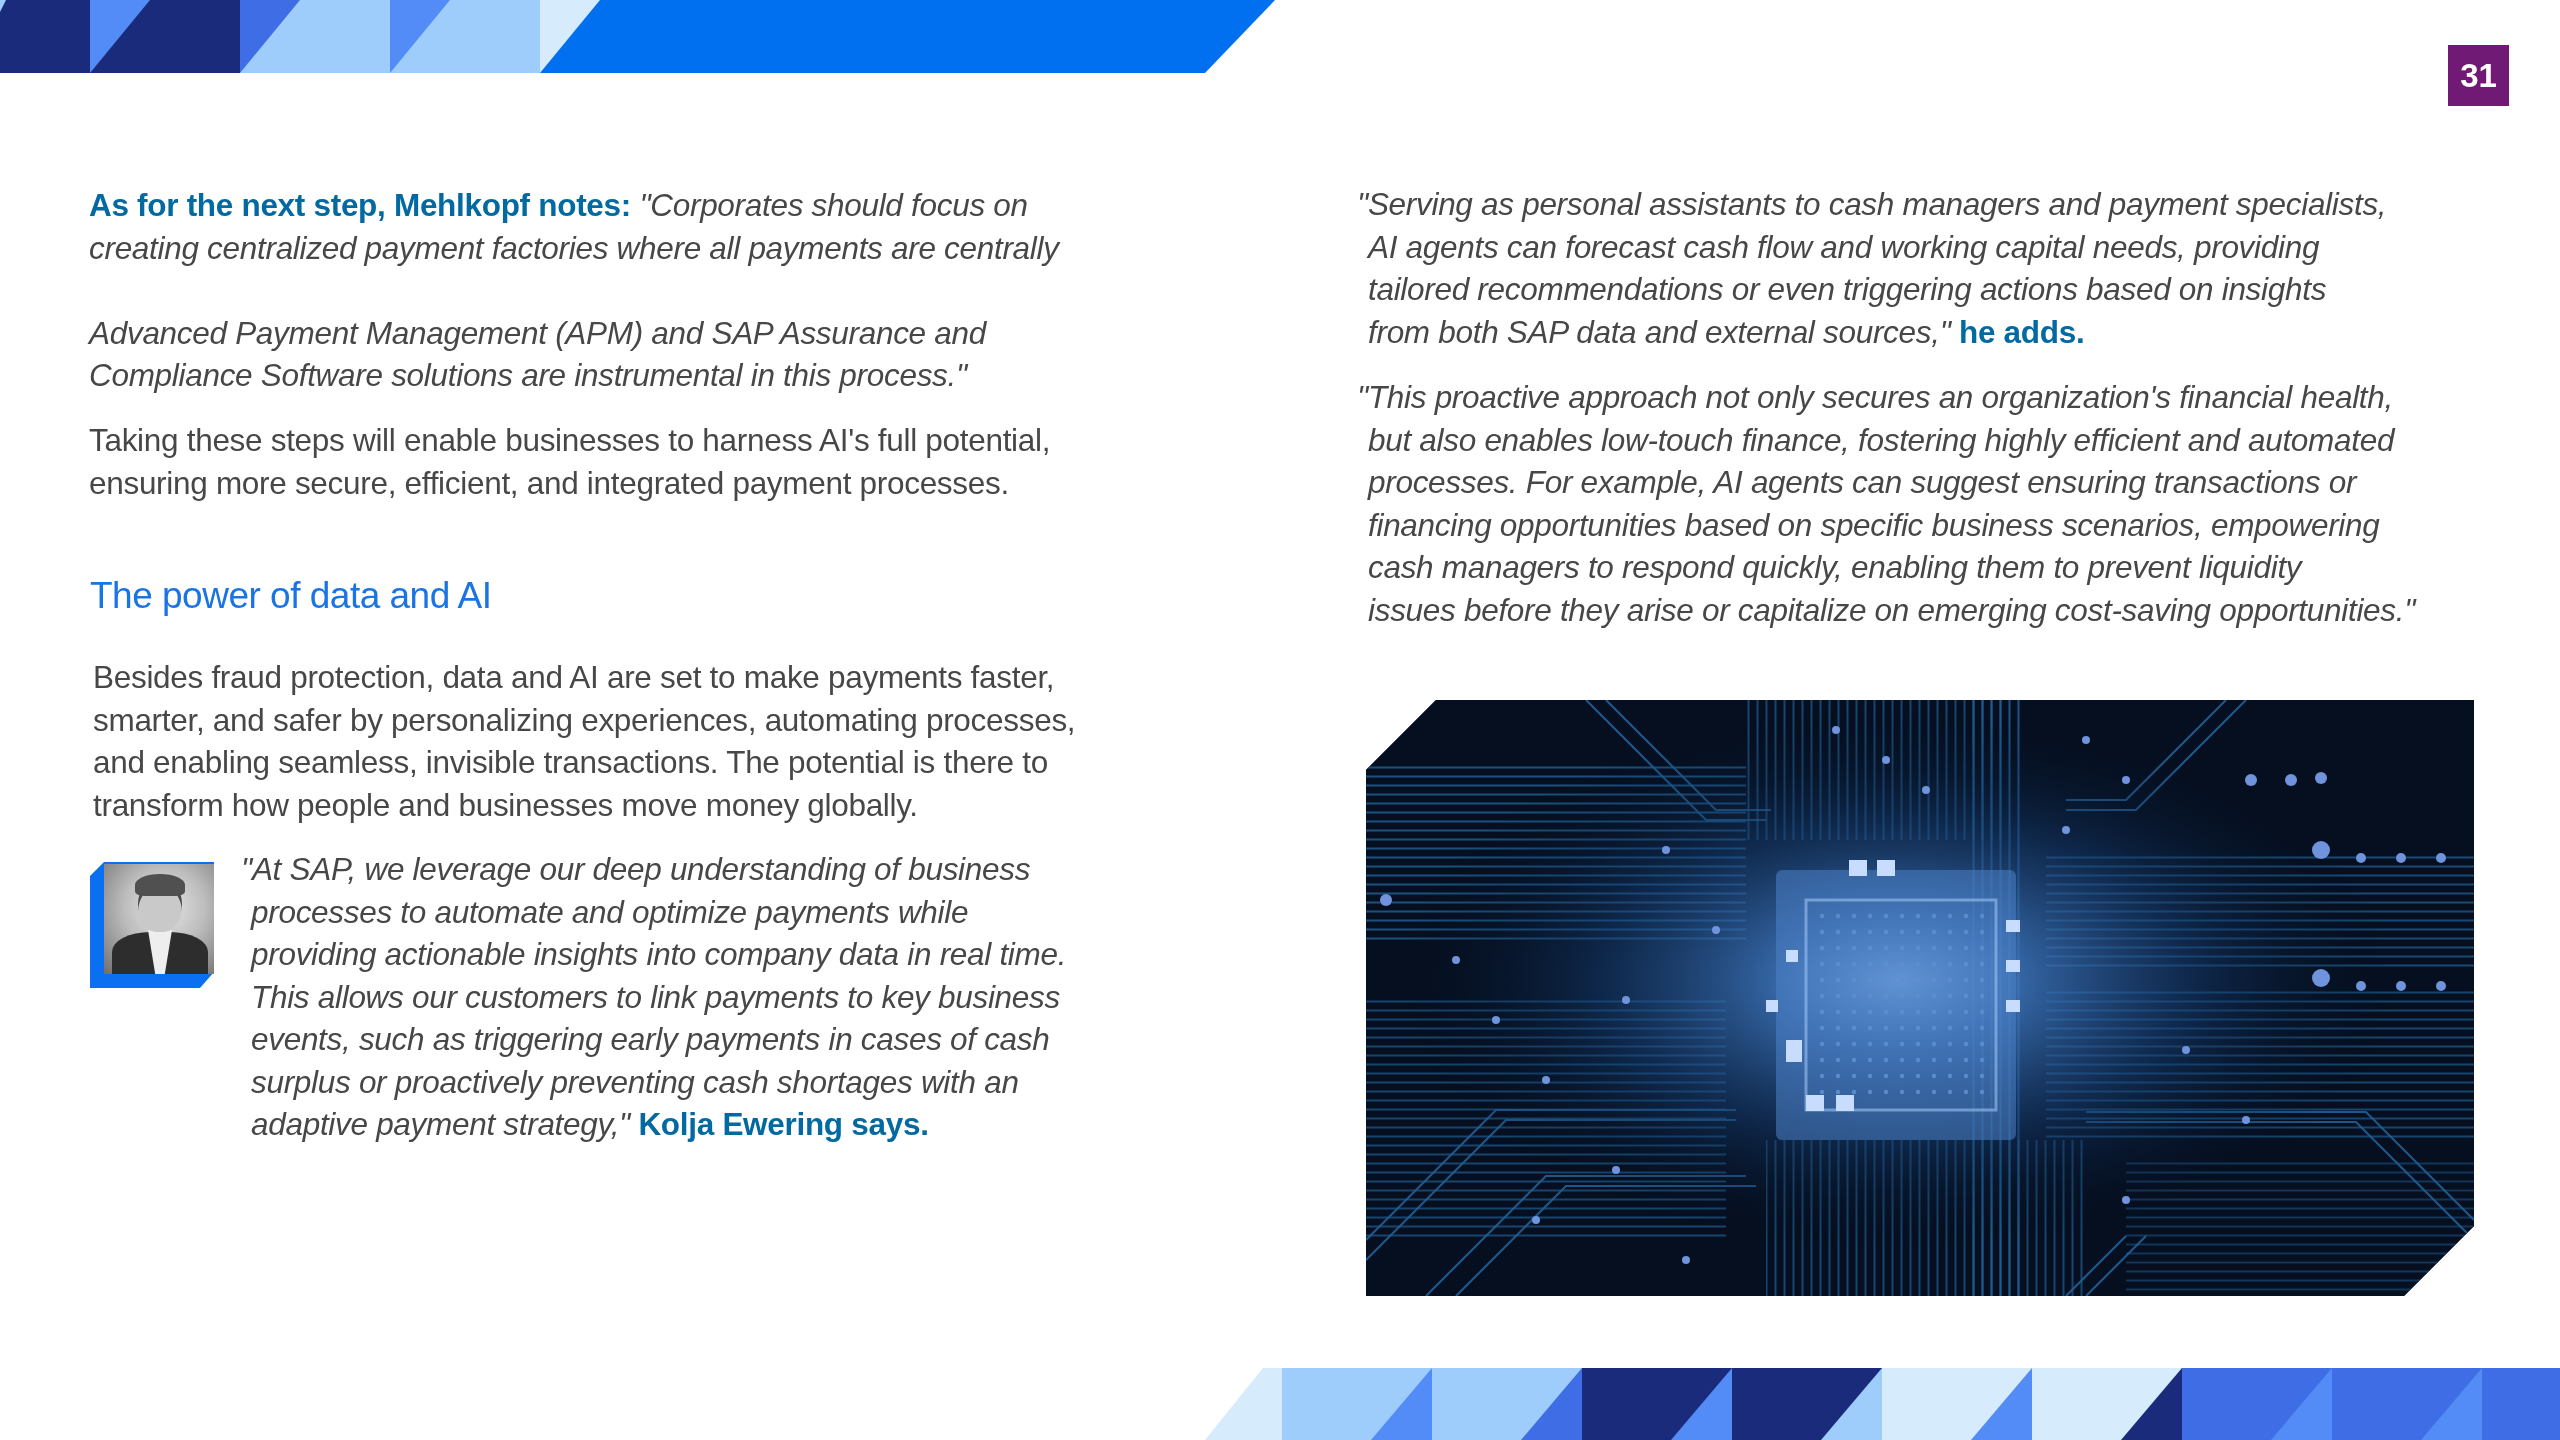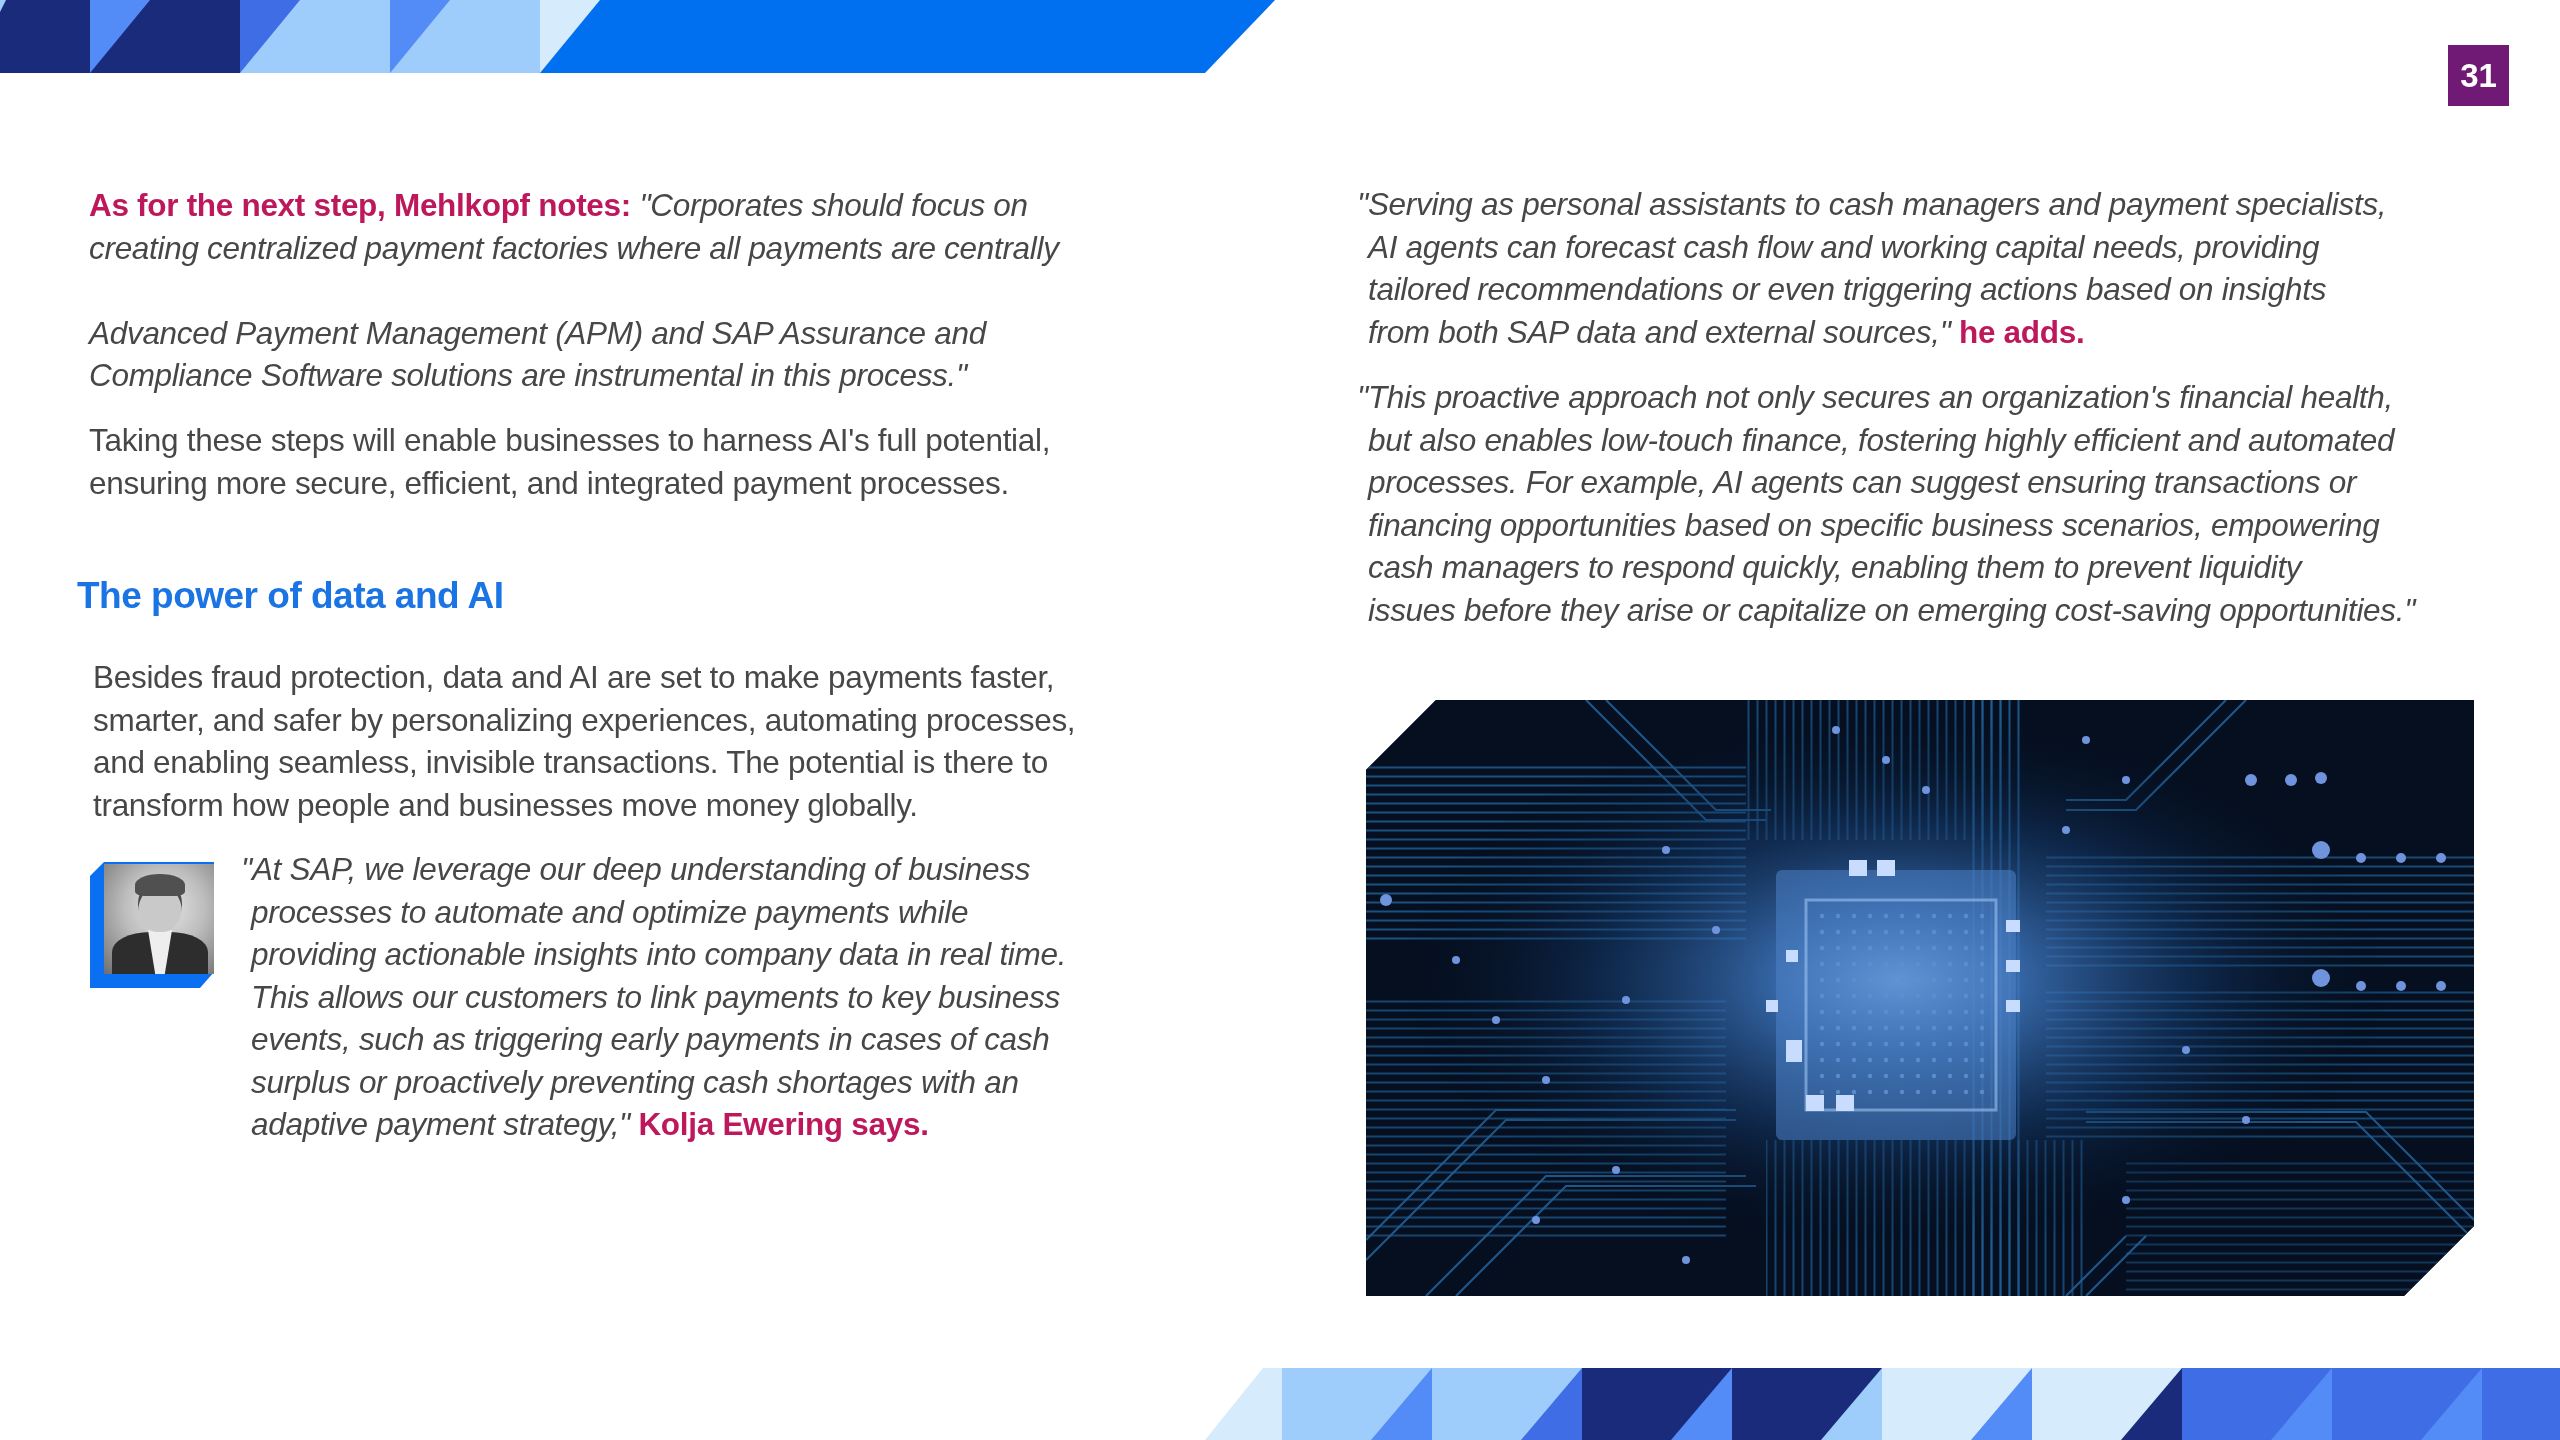--- a/index.html
+++ b/index.html
@@ -16,26 +16,26 @@
   #bottom-deco { left:1205px; top:1368px; width:1355px; height:72px; }
 
   .page-number {
     position:absolute; left:2448px; top:45px; width:61px; height:61px;
     background:#701a75; color:#fff; font-weight:bold; font-size:33px;
     display:flex; align-items:center; justify-content:center;
   }
 
   .text { font-size:31.5px; line-height:42.5px; letter-spacing:-0.3px; }
   .text i, .it { font-style:italic; }
-  .text b { font-weight:bold; color:#be185d; }
+  .text b { font-weight:bold; color:#0369a1; }
 
   #left-p1 { position:absolute; left:89px; top:184px; width:1090px; }
   #left-p2 { position:absolute; left:89px; top:419px; width:1090px; }
   #section-heading {
-    position:absolute; left:77px; top:575px; font-size:37px; font-weight:bold;
+    position:absolute; left:90px; top:575px; font-size:37px; font-weight:normal;
     color:#1a74e4; letter-spacing:-0.5px;
   }
   #left-p3 { position:absolute; left:93px; top:656px; width:1090px; }
 
   #speaker-photo-frame { position:absolute; left:90px; top:862px; width:124px; height:126px; }
   #speaker-photo-frame .frame-bg {
     position:absolute; left:0; top:0; width:124px; height:126px; background:#0a6ff0;
     clip-path:polygon(14px 0, 124px 0, 124px 110px, 110px 126px, 0 126px, 0 14px);
   }
   #speaker-photo {

